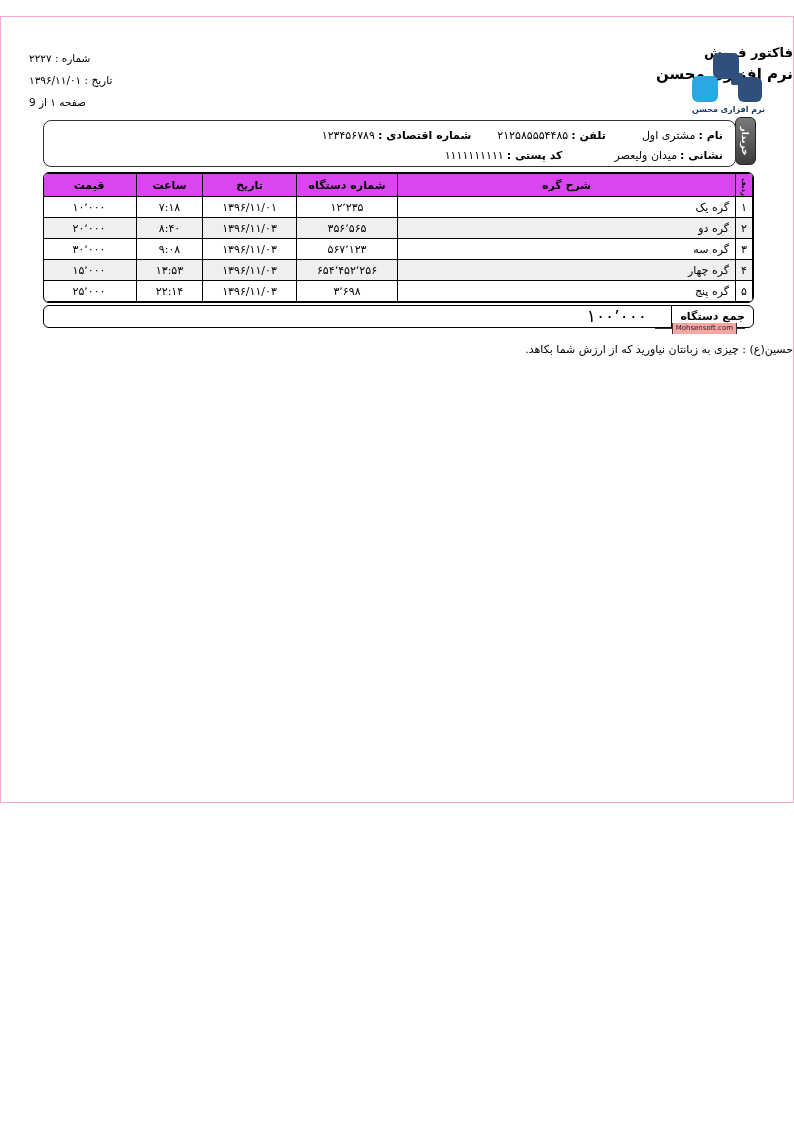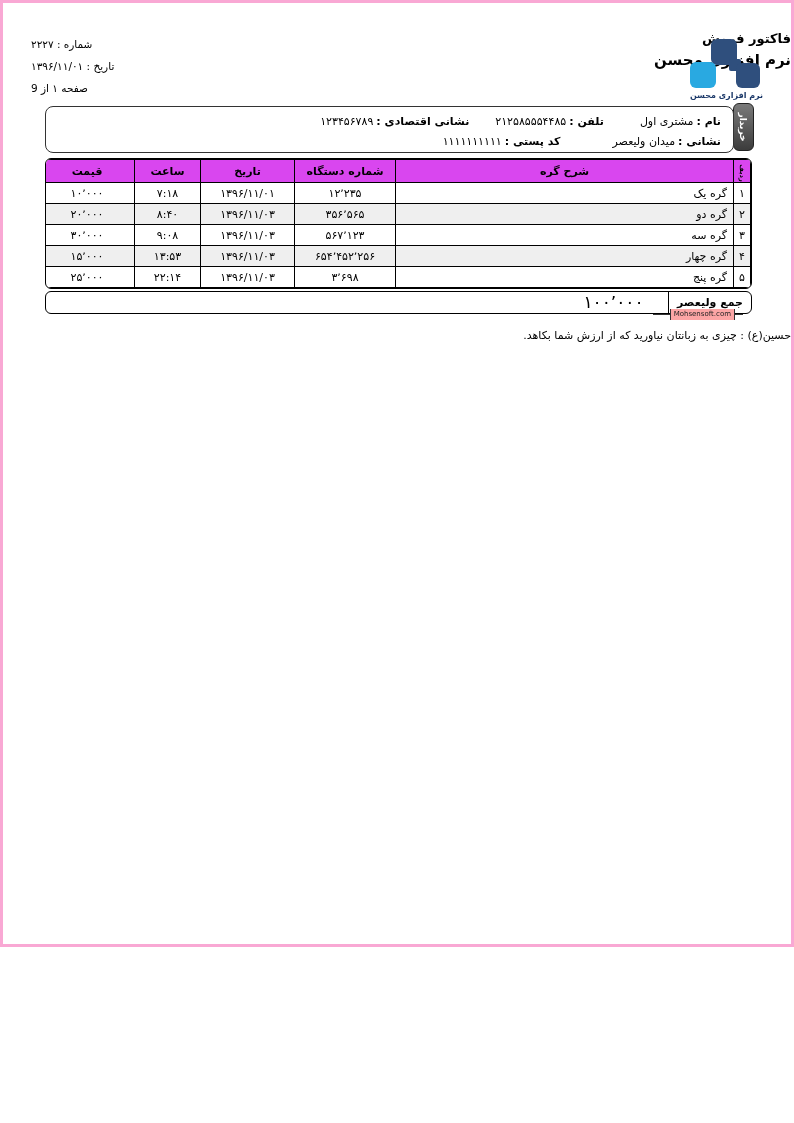--- a/index.html
+++ b/index.html
@@ -1,20 +1,20 @@
 <!DOCTYPE html>
 <html lang="fa" dir="rtl"><head>
 <meta charset="utf-8">
 <style>
   * { margin:0; padding:0; box-sizing:border-box; }
   html,body { background:#fff; }
   body { font-family:"DejaVu Sans", sans-serif; color:#000; }
   .page {
-    position:relative; width:794px; height:947px; margin:0 auto;
-    background:#fff; border:3px solid #f9a8d4; overflow:hidden;
+    position:relative; width:794px; height:787px; margin:16px auto;
+    background:#fff; border:1px solid #f9a8d4; overflow:hidden;
     direction:rtl; font-size:11px;
   }
 
   
   .meta { position:absolute; top:30px; left:28px; width:120px; direction:rtl; text-align:left; }
   .meta .line { line-height:22px; font-size:10.5px; white-space:nowrap; }
   .titles { position:absolute; top:26px; left:0; width:100%; text-align:right; }
   .titles .t1 { font-size:13px; font-weight:bold; line-height:19px; }
   .titles .t2 { font-size:15px; font-weight:bold; line-height:24px; }
   .titles .t3 { font-size:10.5px; line-height:18px; color:#111; }
@@ -111,21 +111,21 @@
   <div class="tab">
     <span>خریدار</span>
   </div>
 
   <div class="buyer-box">
     <div class="buyer-row">
       <span class="lbl">نام :</span>
       <span class="val">مشتری اول</span>
       <span class="lbl gap-a">تلفن :</span>
       <span class="val">۲۱۲۵۸۵۵۵۴۴۸۵</span>
-      <span class="lbl gap-b">نشانی اقتصادی :</span>
+      <span class="lbl gap-b">شماره اقتصادی :</span>
       <span class="val">۱۲۳۴۵۶۷۸۹</span>
     </div>
     <div class="buyer-row">
       <span class="lbl">نشانی :</span>
       <span class="val">میدان ولیعصر</span>
       <span class="lbl gap-c">کد پستی :</span>
       <span class="val">۱۱۱۱۱۱۱۱۱۱</span>
     </div>
   </div>
 
@@ -188,21 +188,21 @@
           <td>۳٬۶۹۸</td>
           <td>۱۳۹۶/۱۱/۰۳</td>
           <td>۲۲:۱۴</td>
           <td>۲۵٬۰۰۰</td>
         </tr>
       </tbody>
     </table>
   </div>
 
   <div class="total-box">
-    <div class="total-label">جمع ولیعصر</div>
+    <div class="total-label">جمع دستگاه</div>
     <div class="total-amount">۱۰۰٬۰۰۰</div>
   </div>
 
   <div class="watermark">
     <div class="wm-line-l"></div>
     <div class="wm-text">Mohsensoft.com</div>
     <div class="wm-line-r"></div>
   </div>
 
   <div class="quote">حسین(ع) : چیزی به زبانتان نیاورید که از ارزش شما بکاهد.</div>

